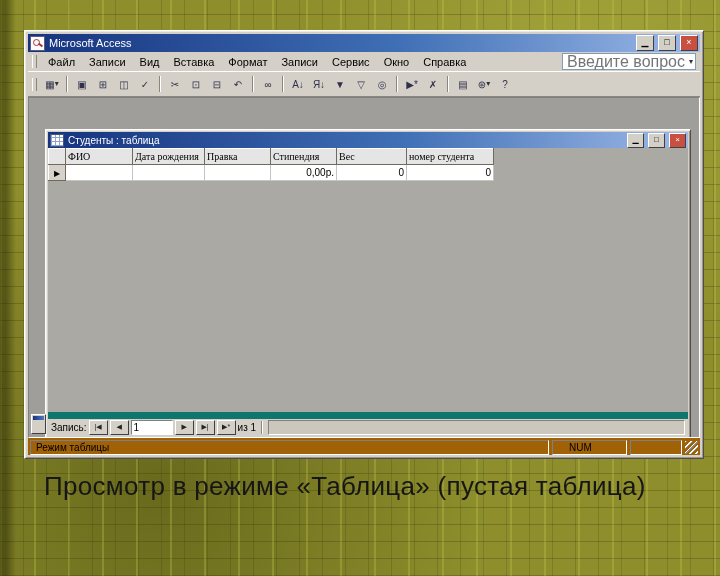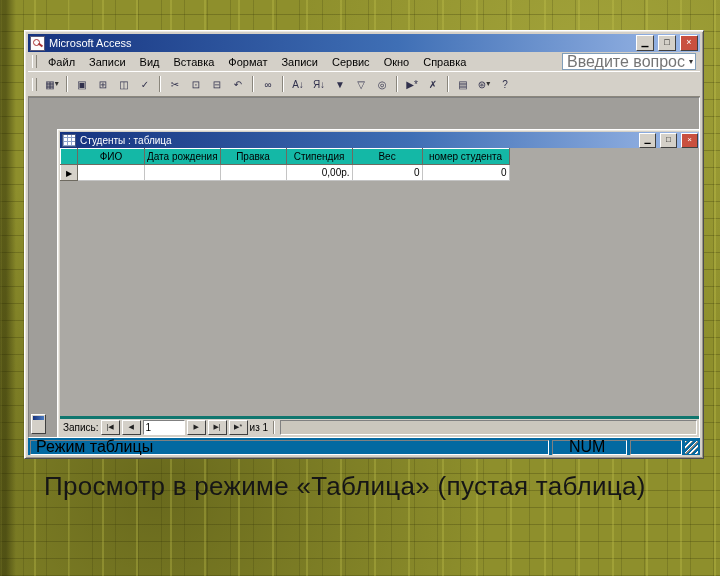--- a/index.html
+++ b/index.html
@@ -78,50 +78,50 @@
   .tsep{width:1px;height:16px;background:#8a867c;border-right:1px solid #fff;margin:0 3px;}
 
   
   .client{
     flex:1;position:relative;background:#a09e9a;overflow:hidden;
     border:1px solid;border-color:#808080 #ffffff #ffffff #808080;
   }
 
   
   .child{
-    position:absolute;left:28px;top:31px;width:640px;height:304px;
+    position:absolute;left:16px;top:31px;width:640px;height:304px;
     background:#d4d0c8;display:flex;flex-direction:column;padding:2px;
   }
   .child .titlebar{height:16px;flex:0 0 16px;}
   .child .titlebar .title{font-size:10px;}
   .child .winbtn{width:15px;height:13px;flex:0 0 15px;line-height:11px;font-size:8px;}
   .sheet-icon{
     width:12px;height:11px;flex:0 0 12px;background:#fff;border:1px solid #44557f;
     background-image:
       repeating-linear-gradient(0deg,#8fa3cc 0 1px,transparent 1px 4px),
       repeating-linear-gradient(90deg,#8fa3cc 0 1px,transparent 1px 4px);
   }
   .child-body{flex:1;position:relative;background:#aba9a4;overflow:hidden;}
 
   
   table.datasheet{border-collapse:collapse;table-layout:fixed;font-size:10px;color:#000;}
   .datasheet td{height:15px;padding:0 2px;overflow:hidden;white-space:nowrap;}
   .hc{
-    background:#14b8a6;text-align:center;
-    border:1px solid;border-color:#ffffff #6e6a60 #6e6a60 #ffffff;
+    background:#e5e5e5;text-align:left;
+    border:1px solid;border-color:#ffffff #6e6a60 #6e6a60 #ffffff;font-family:Liberation Serif, serif;
   }
   .cell{background:#fff;border-right:1px solid #c4c4c4;border-bottom:1px solid #c4c4c4;}
   .cell.num{text-align:right;}
   .selcell{background:#d6d2ca;border:1px solid;border-color:#ffffff #6e6a60 #6e6a60 #ffffff;text-align:center;}
   .marker{font-size:8px;line-height:8px;color:#000;}
 
   
   .navbar{
     position:absolute;left:0;right:0;bottom:0;height:17px;background:#d4d0c8;
-    border-top:3px solid #0f766e;display:flex;align-items:center;gap:2px;
+    border-top:7px solid #0f766e;display:flex;align-items:center;gap:2px;
     font-size:10px;padding:0 3px;color:#000;
   }
   .navbtn{
     width:17px;height:13px;background:#d4d0c8;
     border:1px solid;border-color:#fff #404040 #404040 #fff;
     font-size:7px;line-height:11px;text-align:center;color:#222;
   }
   .recbox{width:36px;height:13px;border:1px solid;border-color:#808080 #fff #fff #808080;
     background:#fff;font-size:10px;padding:0 2px;font-family:"Liberation Sans",sans-serif;outline:none;}
   .navsep{width:1px;height:13px;background:#8a867c;border-right:1px solid #fff;margin:0 3px;}
@@ -130,21 +130,21 @@
   
   .min-stub{
     position:absolute;left:2px;bottom:3px;width:13px;height:18px;background:#d4d0c8;
     border:1px solid;border-color:#fff #404040 #404040 #fff;
   }
   .min-stub::before{content:"";display:block;height:4px;margin:1px;background:linear-gradient(90deg,#16337f,#4a7ac0);}
 
   
   .statusbar{
     height:16px;flex:0 0 16px;display:flex;align-items:center;gap:3px;
-    background:#0369a1;font-size:16px;color:#000;padding:1px 2px 0 2px;
+    background:#a16207;font-size:10px;color:#000;padding:1px 2px 0 2px;
   }
   .spanel{height:13px;border:1px solid;border-color:#808080 #fff #fff #808080;
     display:flex;align-items:center;padding:0 5px;white-space:nowrap;}
   .spanel.main{flex:1;}
   .spanel.numlock{width:52px;padding-left:16px;}
   .spanel.extra{width:40px;}
   .sgrip{width:13px;height:13px;
     background:repeating-linear-gradient(135deg,#fff 0 1px,#8a867c 1px 2px,transparent 2px 4px);}
 </style>
 </head>

